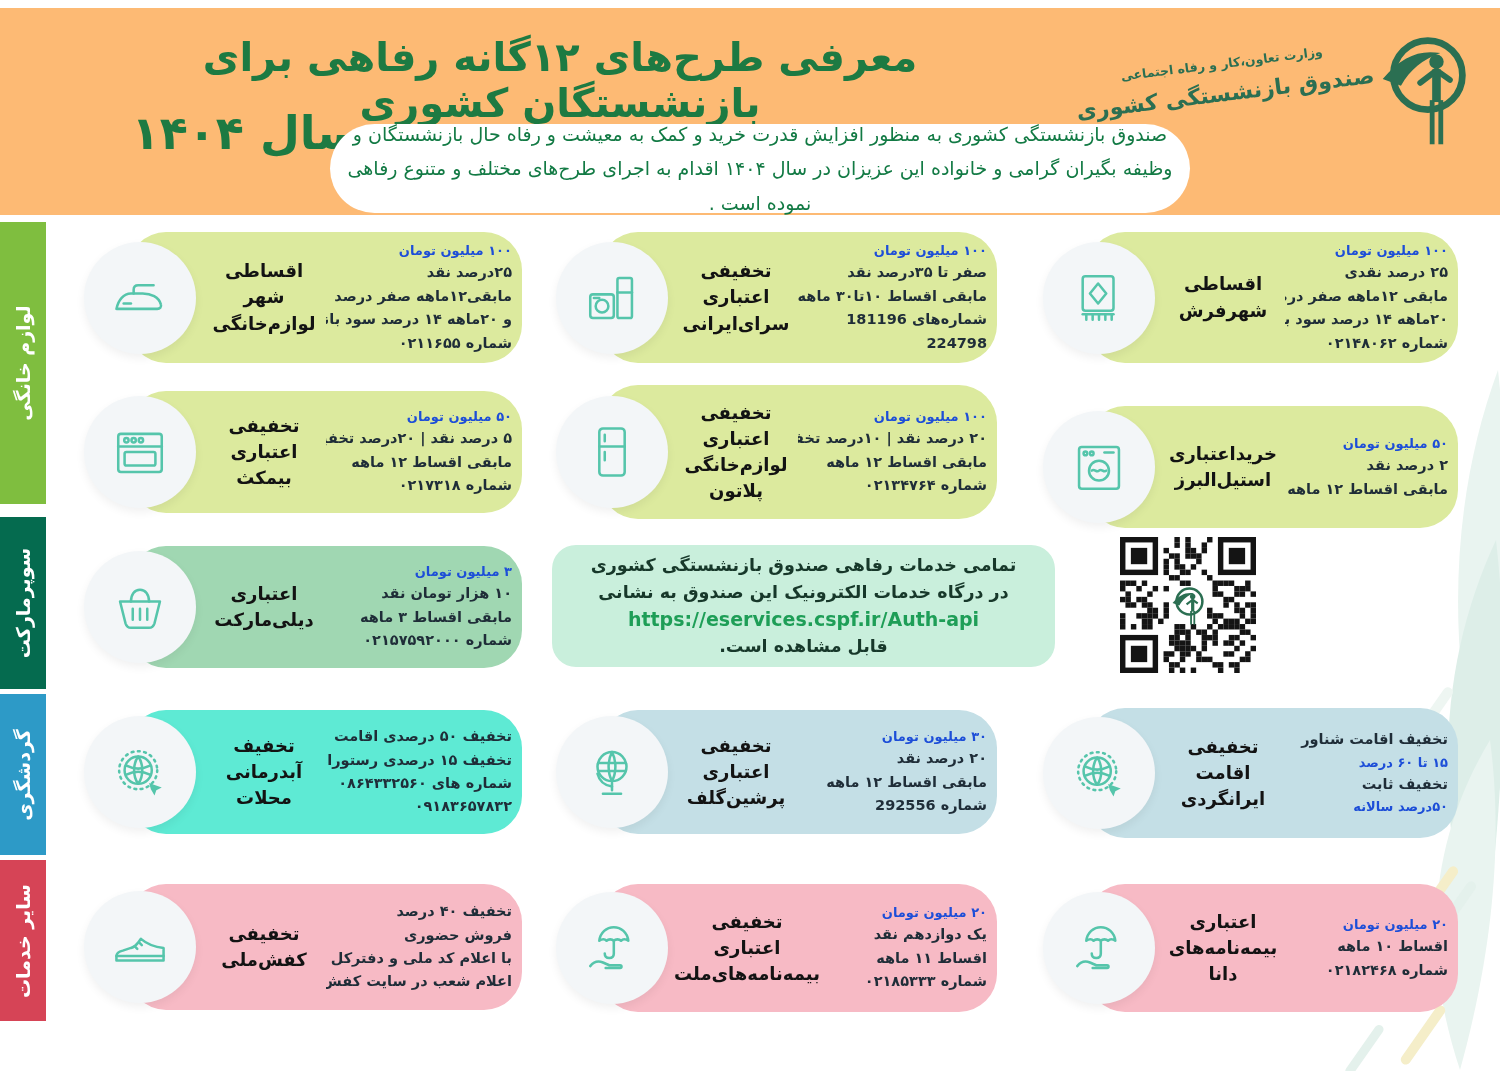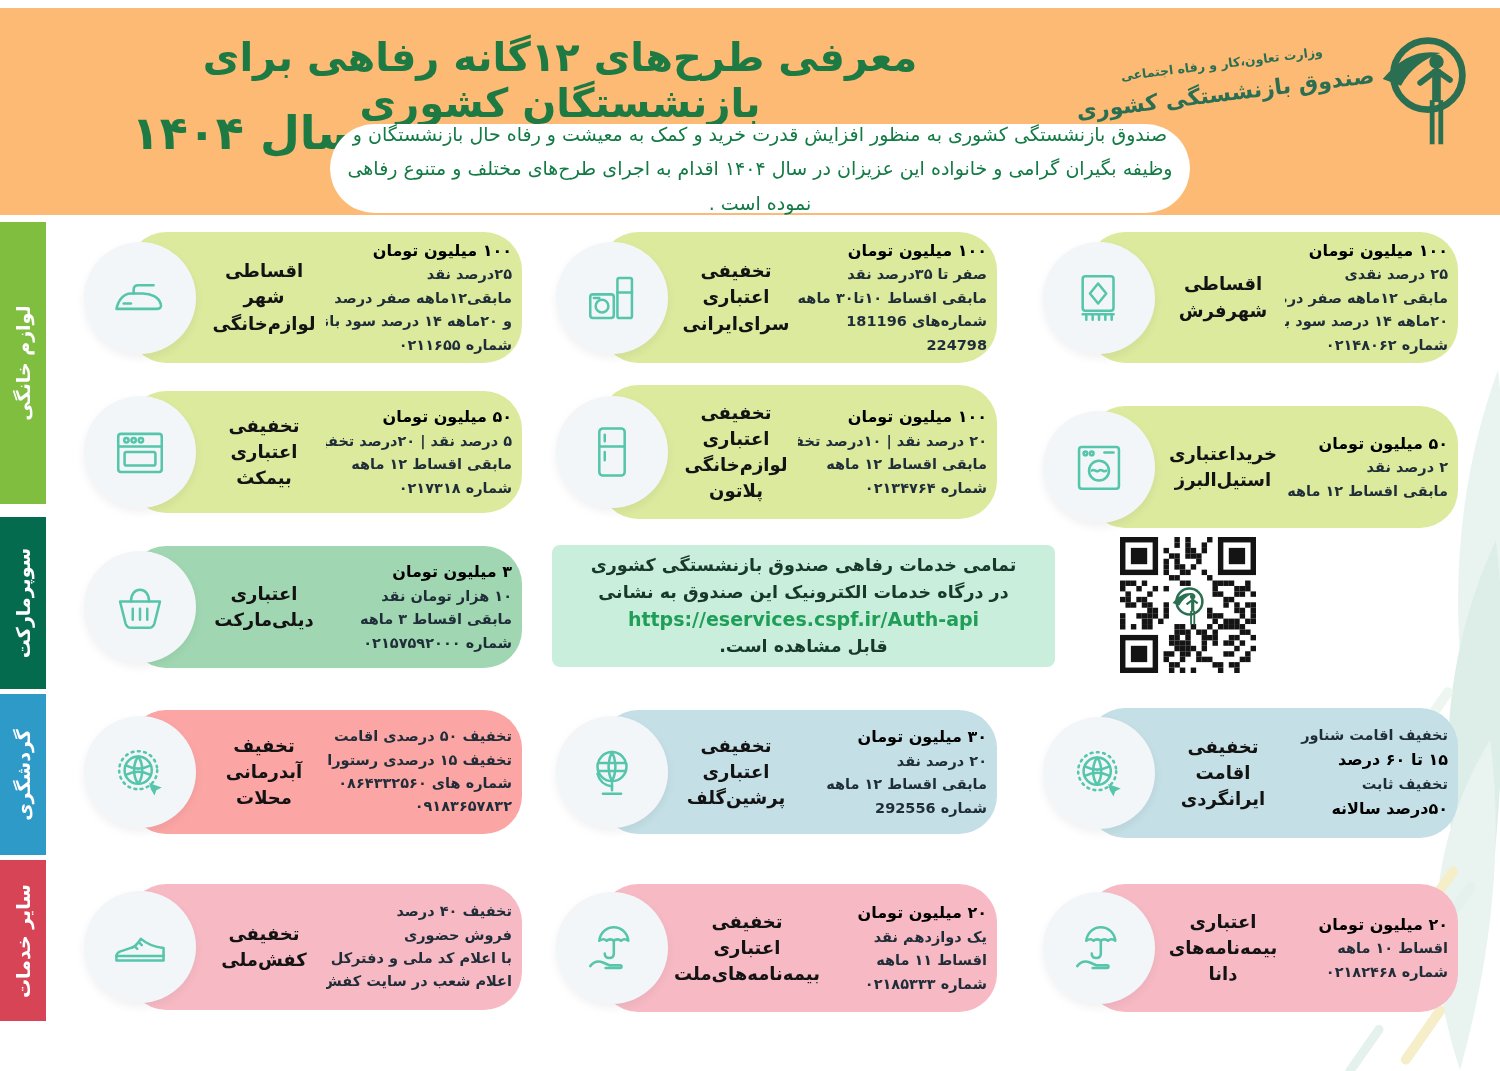--- a/index.html
+++ b/index.html
@@ -30,23 +30,23 @@
   .icon-circle{position:absolute;left:-44px;top:50%;transform:translateY(-50%);
         width:112px;height:112px;border-radius:50%;background:#f3f6f8;
         box-shadow:0 4px 10px rgba(0,0,0,.06);display:flex;align-items:center;justify-content:center;}
   .icon-circle svg{width:58px;height:58px;stroke:#55c5ab;fill:none;stroke-width:2.8;
         stroke-linecap:round;stroke-linejoin:round;}
   .card-title{flex:0 0 124px;text-align:center;direction:rtl;font-weight:bold;
         font-size:18px;color:#131313;line-height:1.45;}
   .card-details{flex:1;direction:rtl;text-align:right;padding:0 10px 0 14px;overflow:hidden;
         font-weight:bold;font-size:14.5px;color:#1f2d38;line-height:1.62;}
   .card-details div{white-space:nowrap;}
-  .card-details .red{color:#000000;font-size:16px;}
+  .card-details .red{color:#1d4ed8;font-size:13px;}
   
-  .qr-panel{position:absolute;left:552px;top:545px;width:503px;height:122px;border-radius:8px;
+  .qr-panel{position:absolute;left:552px;top:545px;width:503px;height:122px;border-radius:24px;
         display:flex;flex-direction:column;justify-content:center;text-align:center;direction:rtl;
         font-weight:bold;color:#17382a;font-size:17.5px;line-height:1.5;}
   .qr-panel .url{direction:ltr;color:#1e9e57;font-size:19px;}
   .qr-code{position:absolute;left:1120px;top:537px;width:136px;height:136px;background:#fff;}
   
   .wm{position:absolute;pointer-events:none;}
 </style>
 </head>
 <body>
 
@@ -245,21 +245,21 @@
           <div>اعتباری</div>
           <div>دیلی‌مارکت</div>
         </div>
         <div class="card-details">
           <div class="red">۳ میلیون تومان</div>
           <div>۱۰ هزار تومان نقد</div>
           <div>مابقی اقساط ۳ ماهه</div>
           <div>شماره ۰۲۱۵۷۵۹۲۰۰۰</div>
         </div>
       </div>
-      <div class="card" style="left: 128px; top: 710px; width: 394px; height: 124px; background: #fca5a5;">
+      <div class="card" style="left: 128px; top: 710px; width: 394px; height: 124px; background: #5eead4;">
         <div class="icon-circle">
           <svg viewBox="0 0 64 64">
             <circle cx="30" cy="30" r="15"></circle>
             <path d="M17 25c8 4 18 4 26 0M17 35c8-4 18-4 26 0"></path>
             <path d="M30 15c-6 8-6 22 0 30M30 15c6 8 6 22 0 30"></path>
             <circle cx="30" cy="30" r="21" stroke-dasharray="2 5"></circle>
             <path d="M42 44l14 5-6 3-2 6-4-7z" fill="#55c5ab" stroke="none"></path>
           </svg>
         </div>
         <div class="card-title">

